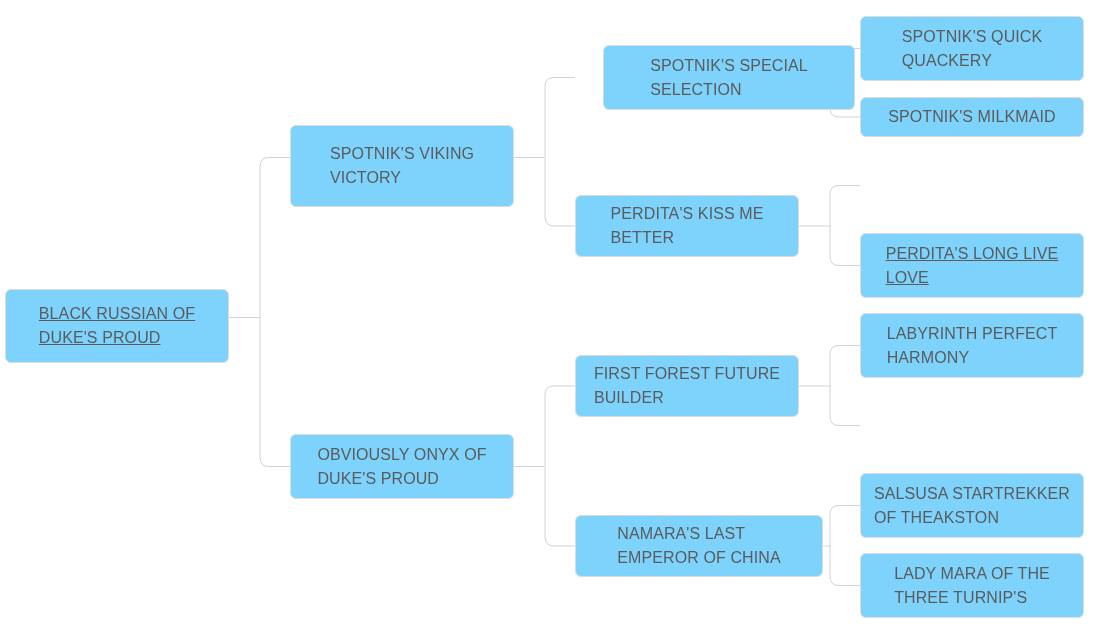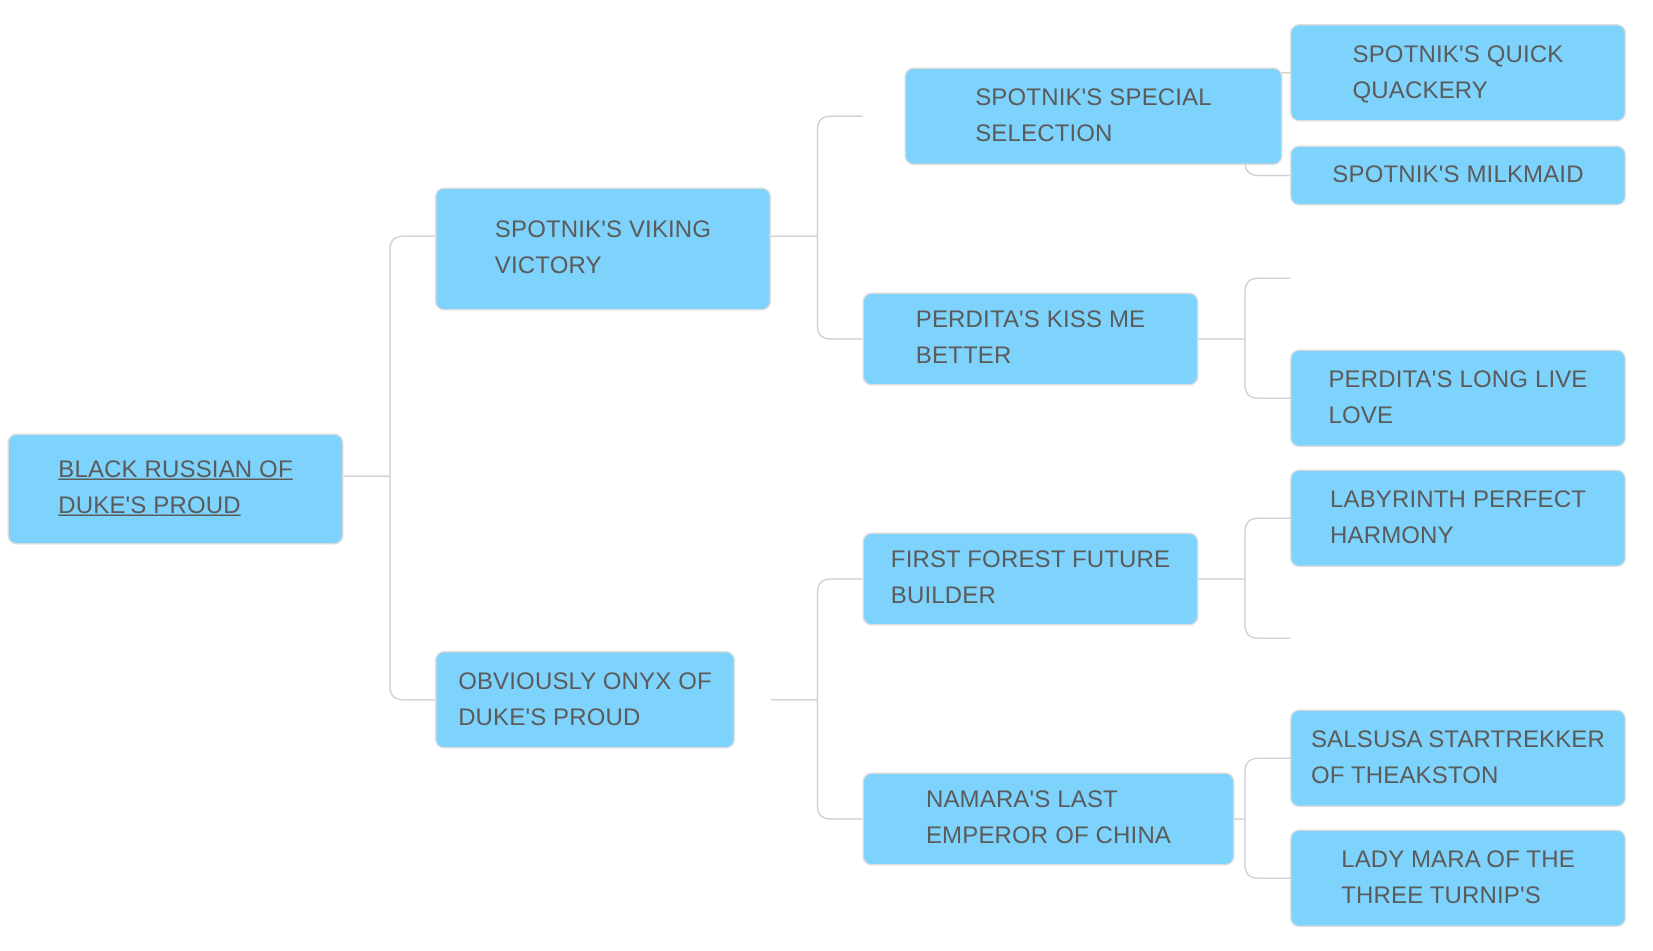--- a/index.html
+++ b/index.html
@@ -73,36 +73,36 @@
       <path d="M 799 546 H 830" fill="none" stroke="#d2d2d2" stroke-width="1"></path>
       <path d="M 830 546 V 514.5 Q 830 505.5 839 505.5 H 860" fill="none" stroke="#d2d2d2" stroke-width="1"></path>
       <path d="M 830 546 V 576.5 Q 830 585.5 839 585.5 H 860" fill="none" stroke="#d2d2d2" stroke-width="1"></path>
     </svg>
 
   <div class="node" style="left: 5px; top: 289px; width: 224px; height: 74px; text-decoration: underline;">BLACK RUSSIAN OF
 DUKE'S PROUD</div>
 
   <div class="node" style="left: 290px; top: 125px; width: 224px; height: 82px;">SPOTNIK'S VIKING
 VICTORY</div>
-  <div class="node" style="left: 290px; top: 434px; width: 200px; height: 65px;">OBVIOUSLY ONYX OF
+  <div class="node" style="left: 290px; top: 434px; width: 224px; height: 65px;">OBVIOUSLY ONYX OF
 DUKE'S PROUD</div>
 
   <div class="node" style="left: 575px; top: 45px; width: 252px; height: 65px; margin-left: 28px;">SPOTNIK'S SPECIAL
 SELECTION</div>
   <div class="node" style="left: 575px; top: 195px; width: 224px; height: 62px;">PERDITA'S KISS ME
 BETTER</div>
   <div class="node" style="left: 575px; top: 355px; width: 224px; height: 62px;">FIRST FOREST FUTURE
 BUILDER</div>
   <div class="node" style="left: 575px; top: 515px; width: 248px; height: 62px;">NAMARA'S LAST
 EMPEROR OF CHINA</div>
 
   <div class="node" style="left: 860px; top: 16px; width: 224px; height: 65px;">SPOTNIK'S QUICK
 QUACKERY</div>
   <div class="node" style="left: 860px; top: 97px; width: 224px; height: 40px;">SPOTNIK'S MILKMAID</div>
-  <div class="node" style="left: 860px; top: 233px; width: 224px; height: 65px;">PERDITA'S LONG LIVE
+  <div class="node" style="left: 860px; top: 233px; width: 224px; height: 65px; text-decoration: underline;">PERDITA'S LONG LIVE
 LOVE</div>
   <div class="node" style="left: 860px; top: 313px; width: 224px; height: 65px;">LABYRINTH PERFECT
 HARMONY</div>
   <div class="node" style="left: 860px; top: 473px; width: 224px; height: 65px;">SALSUSA STARTREKKER
 OF THEAKSTON</div>
   <div class="node" style="left: 860px; top: 553px; width: 224px; height: 65px;">LADY MARA OF THE
 THREE TURNIP'S</div>
 
 </div>
 

